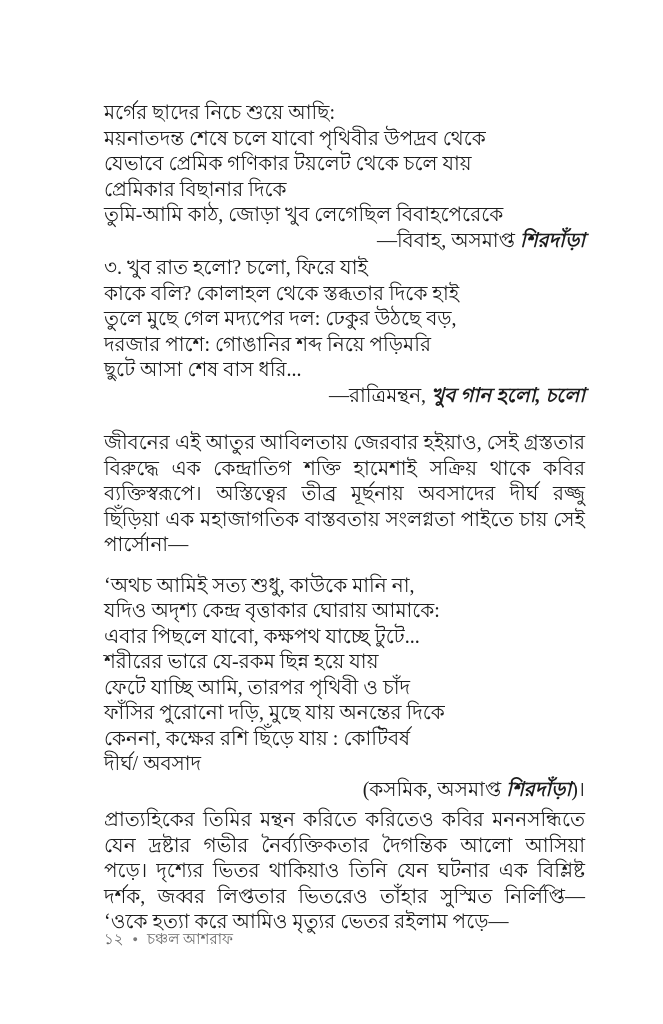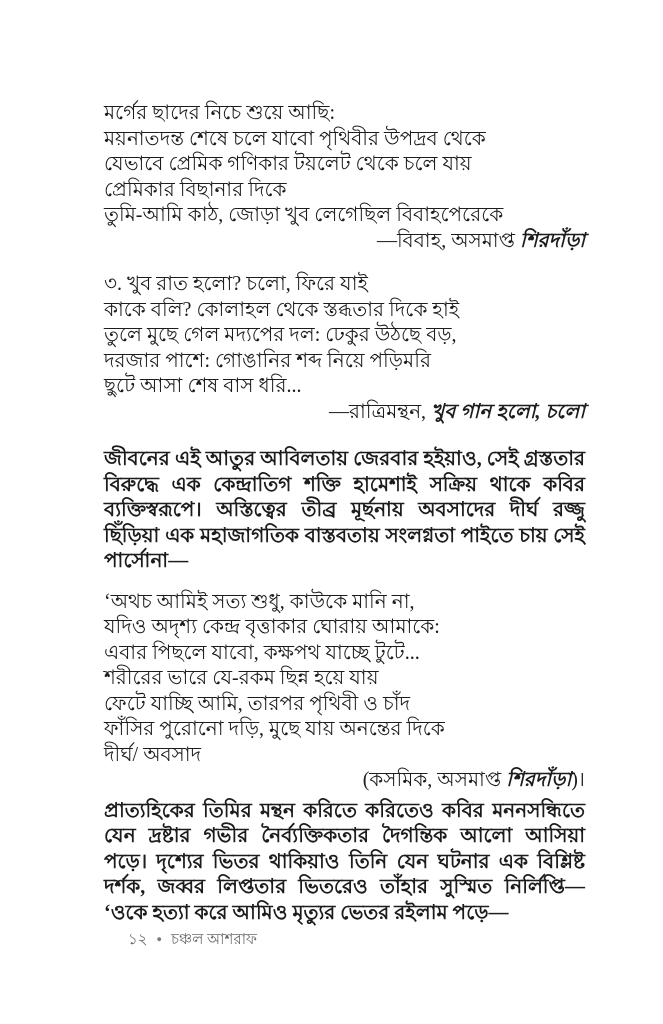--- a/index.html
+++ b/index.html
@@ -27,40 +27,38 @@
   .poem-line {
     white-space: nowrap;
   }
   .attribution {
     text-align: right;
   }
   .attribution .title-italic {
     font-style: italic;
     font-weight: bold;
   }
-  .stanza-2 { margin-top: 18px; }
+  .stanza-2 { margin-top: 2px; }
   .prose {
     text-align: justify;
     margin: 0;
-    font-weight: bold;
   }
   .prose-1 { margin-top: 22px; }
   .quote-stanza { margin-top: 15px; }
   .prose-2 { margin-top: 5px; }
   .footer {
     position: absolute;
     left: 104px;
     top: 928px;
     font-size: 15px;
     line-height: 22px;
     color: #6b6b6b;
     display: flex;
     align-items: center;
     gap: 9px;
-    margin-left: 24px;
   }
   .footer .dot {
     font-size: 9px;
     line-height: 1;
     color: #7a7a7a;
   }
 </style>
 </head>
 <body>
 
@@ -87,20 +85,21 @@
 
     <p class="prose prose-1">জীবনের এই আতুর আবিলতায় জেরবার হইয়াও, সেই গ্রস্ততার বিরুদ্ধে এক কেন্দ্রাতিগ শক্তি হামেশাই সক্রিয় থাকে কবির ব্যক্তিস্বরূপে। অস্তিত্বের তীব্র মূর্ছনায় অবসাদের দীর্ঘ রজ্জু ছিঁড়িয়া এক মহাজাগতিক বাস্তবতায় সংলগ্নতা পাইতে চায় সেই পার্সোনা—</p>
 
     <div class="stanza quote-stanza">
       <div class="poem-line">‘অথচ আমিই সত্য শুধু, কাউকে মানি না,</div>
       <div class="poem-line">যদিও অদৃশ্য কেন্দ্র বৃত্তাকার ঘোরায় আমাকে:</div>
       <div class="poem-line">এবার পিছলে যাবো, কক্ষপথ যাচ্ছে টুটে...</div>
       <div class="poem-line">শরীরের ভারে যে-রকম ছিন্ন হয়ে যায়</div>
       <div class="poem-line">ফেটে যাচ্ছি আমি, তারপর পৃথিবী ও চাঁদ</div>
       <div class="poem-line">ফাঁসির পুরোনো দড়ি, মুছে যায় অনন্তের দিকে</div>
+      <div class="poem-line">কেননা, কক্ষের রশি ছিঁড়ে যায় : কোটিবর্ষ</div>
       <div class="poem-line">দীর্ঘ/ অবসাদ</div>
       <div class="attribution"><span>(কসমিক, অসমাপ্ত </span><span class="title-italic">শিরদাঁড়া</span><span>)।</span></div>
     </div>
 
     <p class="prose prose-2">প্রাত্যহিকের তিমির মন্থন করিতে করিতেও কবির মননসন্ধিতে যেন দ্রষ্টার গভীর নৈর্ব্যক্তিকতার দৈগন্তিক আলো আসিয়া পড়ে। দৃশ্যের ভিতর থাকিয়াও তিনি যেন ঘটনার এক বিশ্লিষ্ট দর্শক, জব্বর লিপ্ততার ভিতরেও তাঁহার সুস্মিত নির্লিপ্তি— ‘ওকে হত্যা করে আমিও মৃত্যুর ভেতর রইলাম পড়ে—</p>
 
   </div>
 
   <div class="footer">
     <span>১২</span>

